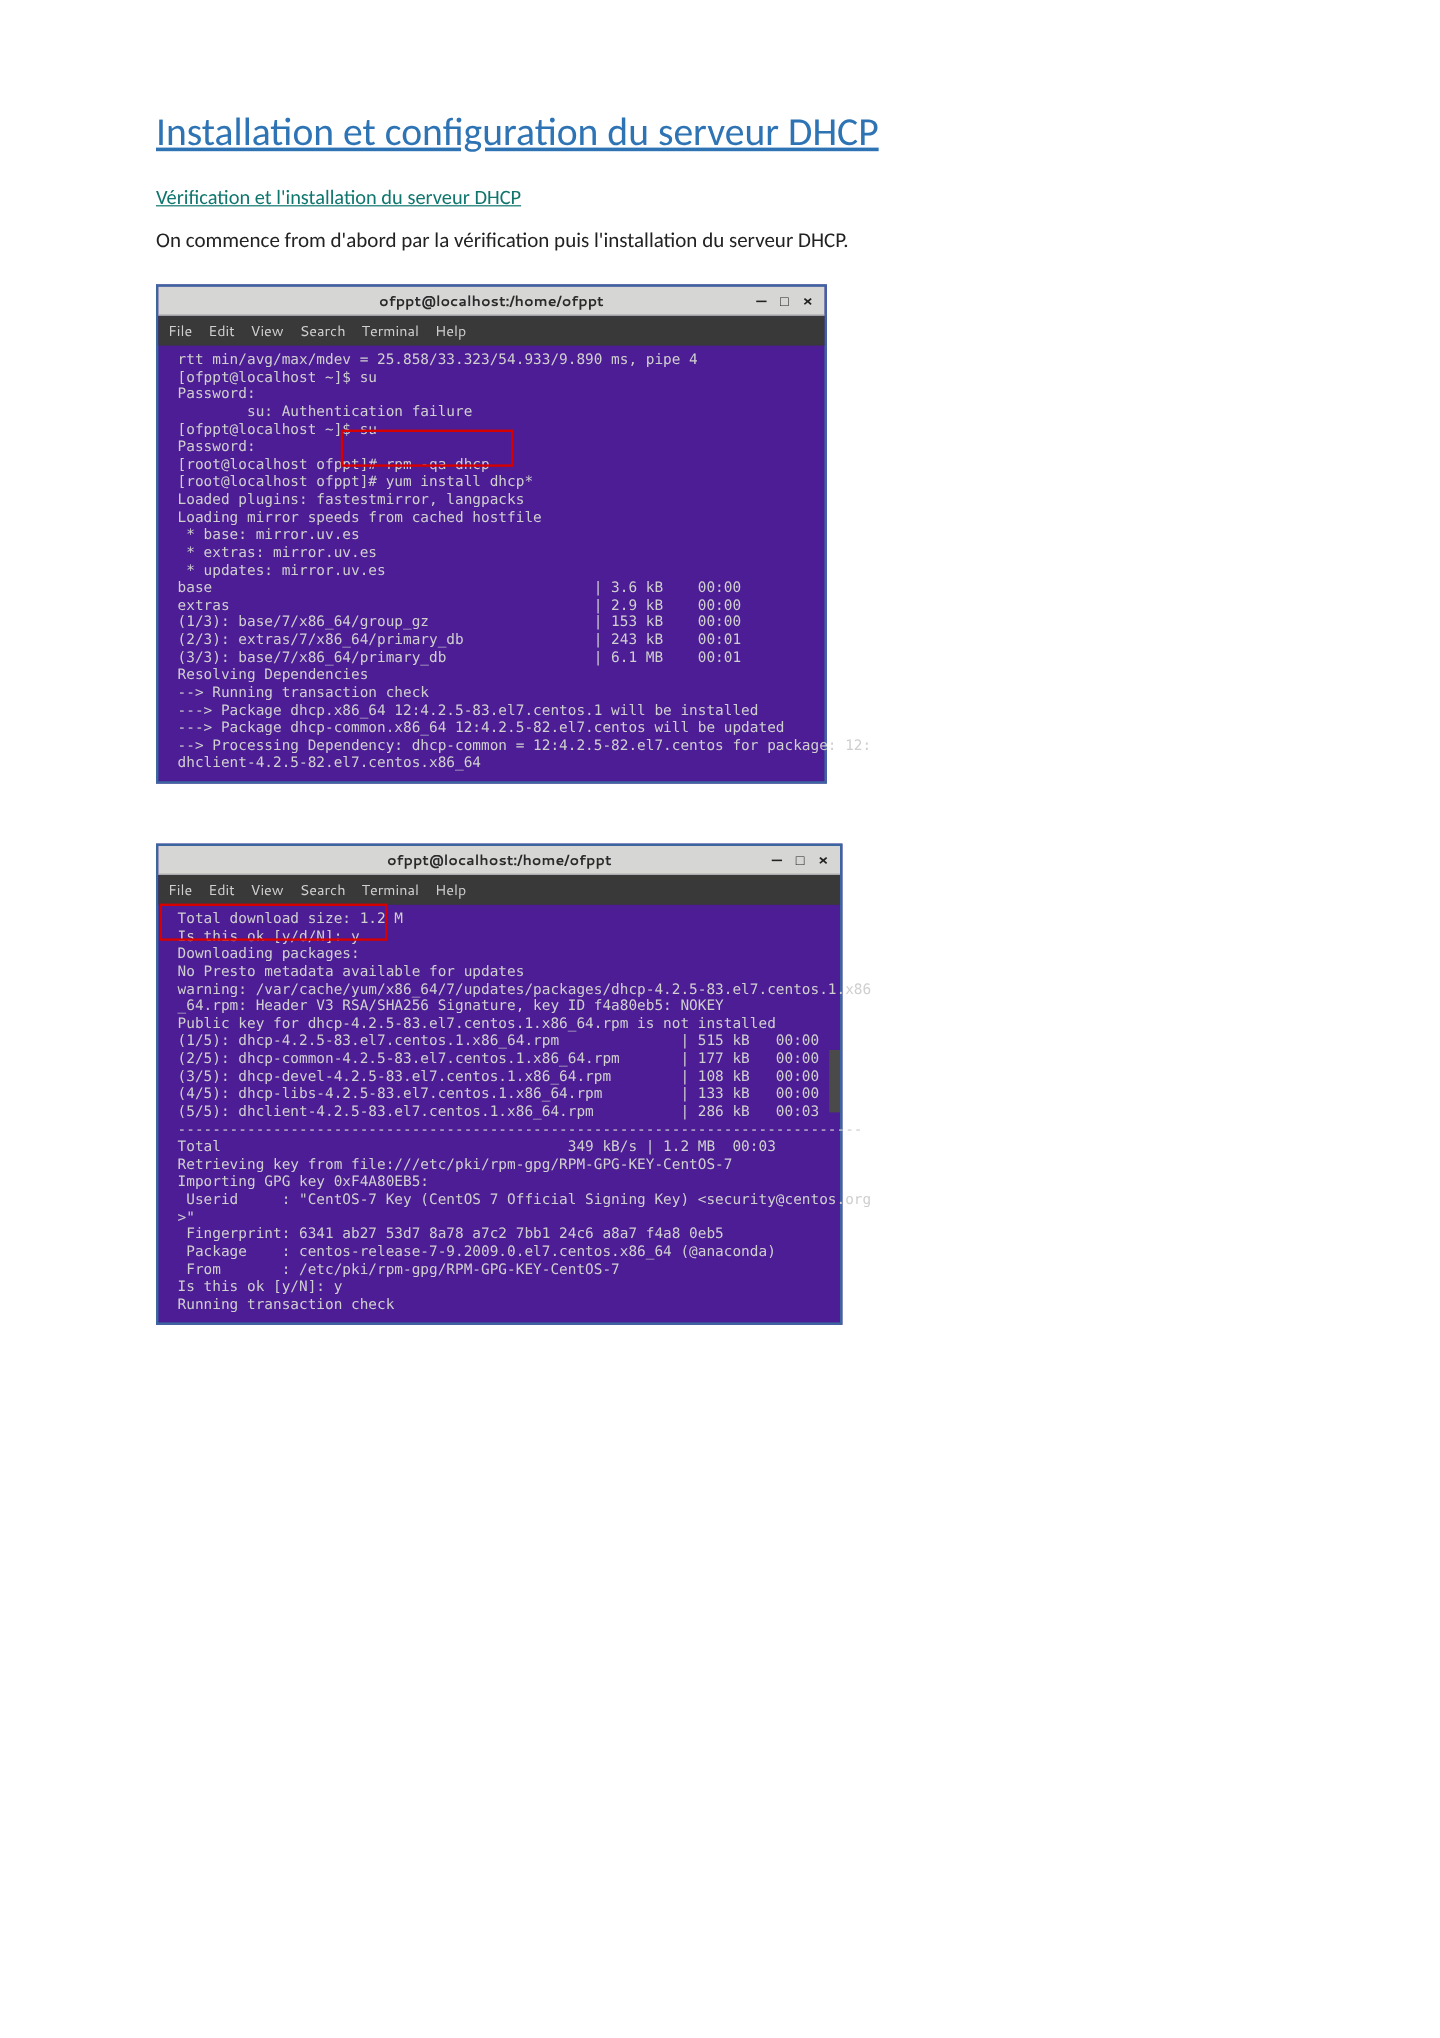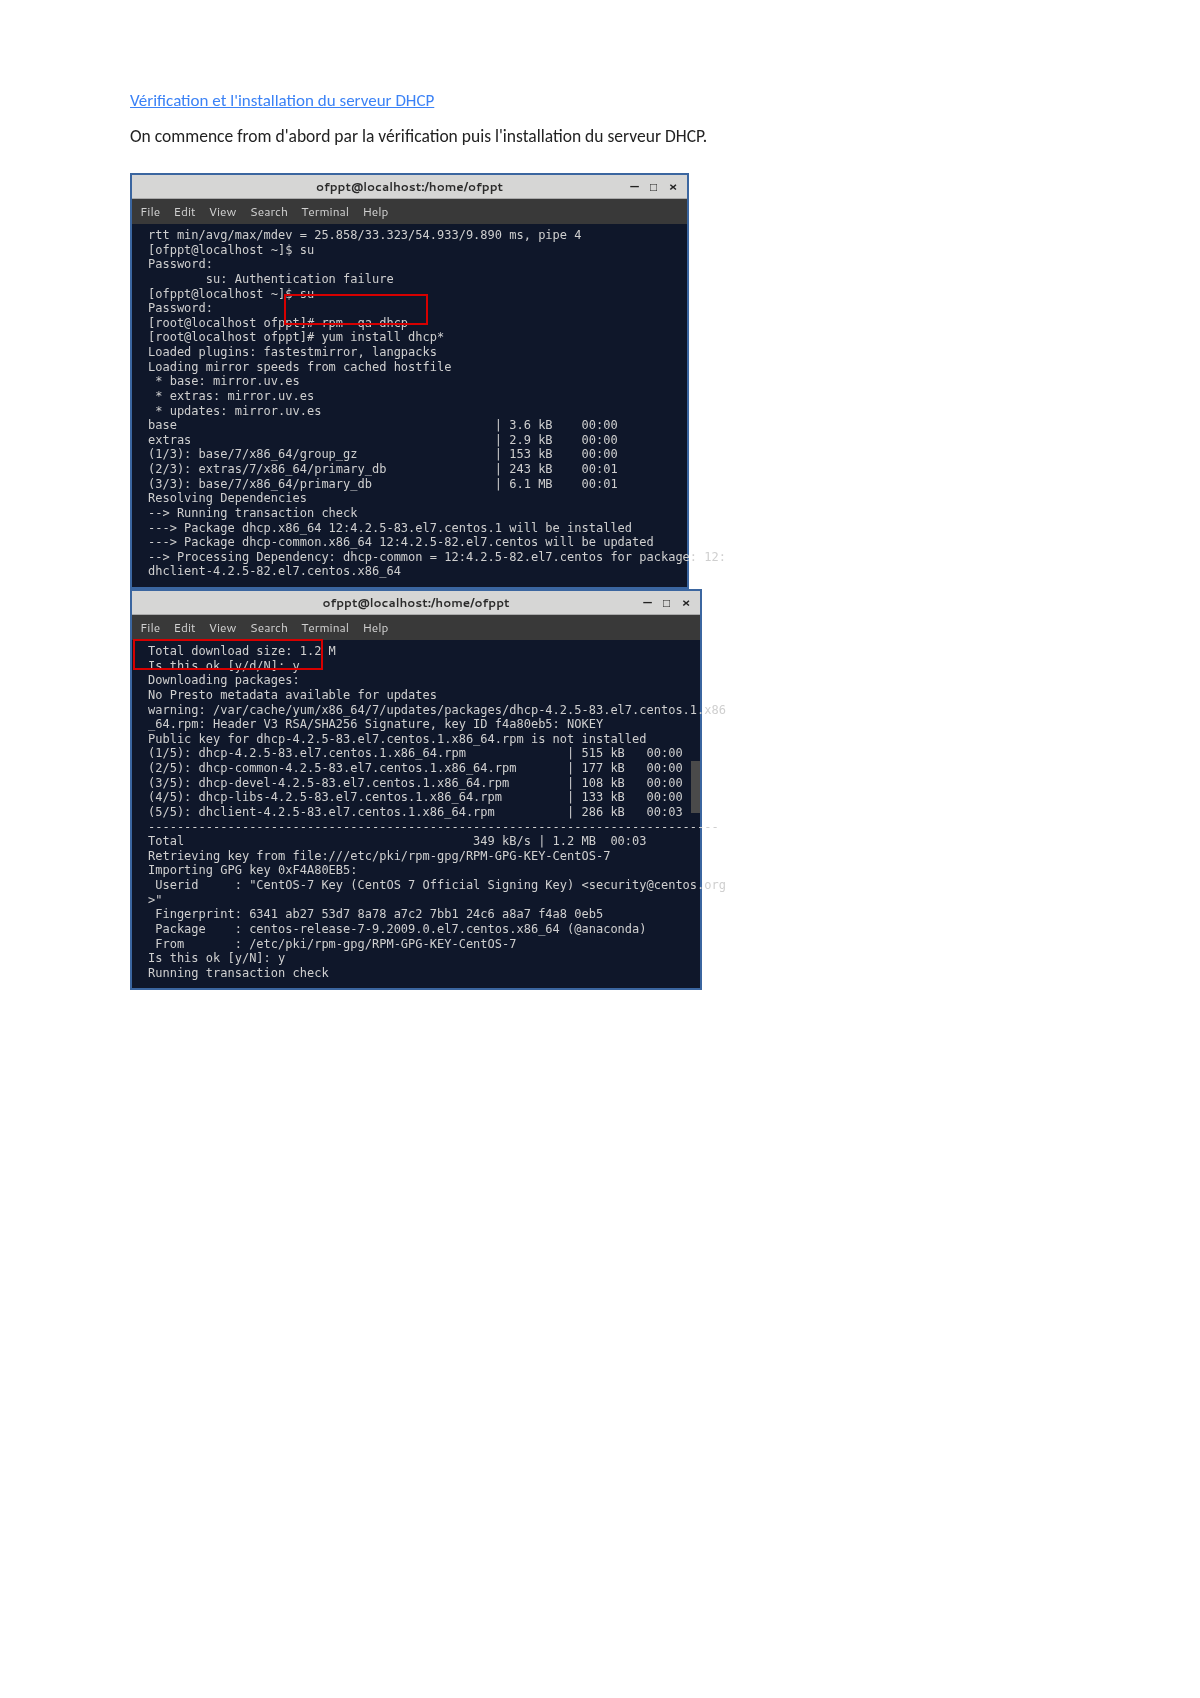--- a/index.html
+++ b/index.html
@@ -13,36 +13,37 @@
     padding: 90px 130px 60px 130px;
   }
   .title {
     font-size: 33px;
     color: #2e74b5;
     text-decoration: underline;
     margin-bottom: 24px;
   }
   .subheading {
     font-size: 17px;
-    color: #3b82f6;
+    color: #0f766e;
     text-decoration: underline;
     margin-bottom: 14px;
   }
   .body-text {
     font-size: 17.5px;
     color: #222;
     margin-bottom: 26px;
   }
 
   .term-window {
     border: 2px solid #3b66a0;
-    background: #0f172a;
+    background: #4c1d95;
     color: #cfcfcf;
     font-family: "DejaVu Sans Mono", Menlo, monospace;
     font-size: 12px;
+    margin-bottom: 50px;
     width: 555px;
     position: relative;
   }
   .term-window .titlebar {
     background: #d6d6d5;
     color: #2a2a2a;
     height: 23px;
     line-height: 23px;
     text-align: center;
     font-family: Cantarell, Arial, sans-serif;
@@ -90,20 +91,21 @@
     right: 0;
     width: 9px;
     background: #4a4a4a;
   }
   .sb2 { top: 170px; height: 52px; }
 </style>
 </head>
 <body>
 
 <div class="page">
+  <div class="title">Installation et configuration du serveur DHCP</div>
   <div class="subheading">Vérification et l'installation du serveur DHCP</div>
   <div class="body-text">On commence from d'abord par la vérification puis l'installation du serveur DHCP.</div>
 
   <div class="term-window">
     <div class="titlebar">
       <span>ofppt@localhost:/home/ofppt</span>
       <span class="ctl">
         <span>—</span>
         <span>□</span>
         <span>×</span>

